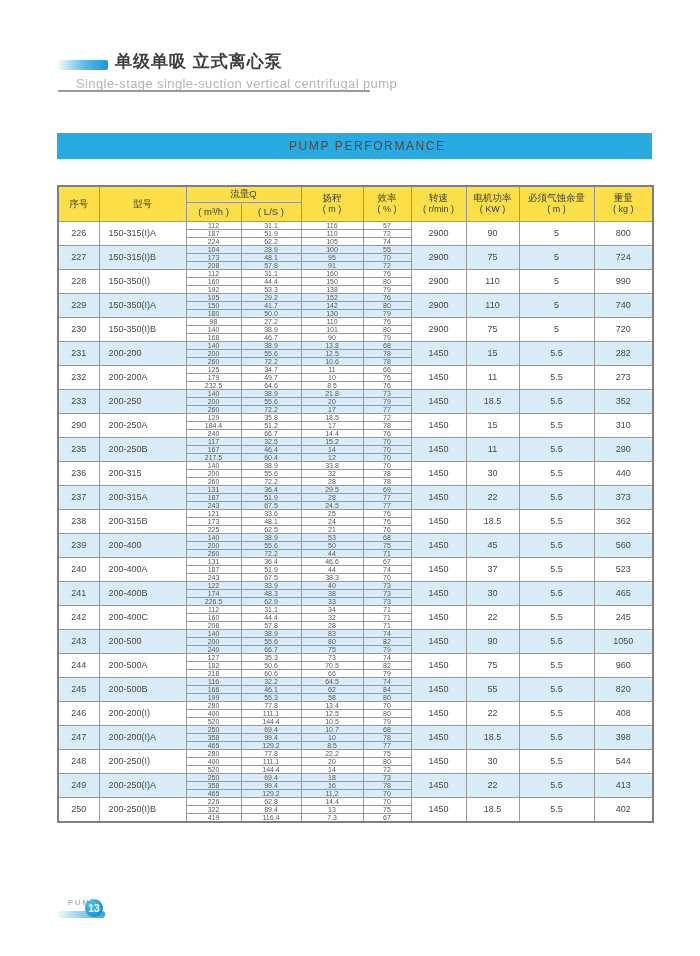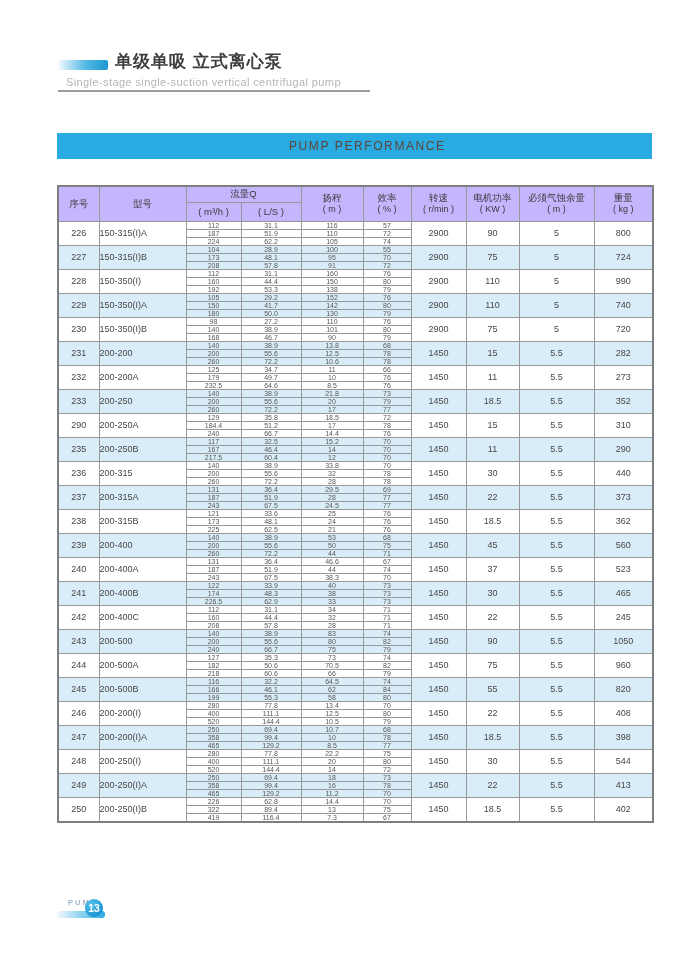--- a/index.html
+++ b/index.html
@@ -5,44 +5,44 @@
   * { margin: 0; padding: 0; box-sizing: border-box; }
   body { background: #fff; font-family: "Liberation Sans", "DejaVu Sans", sans-serif; }
   #page { position: relative; width: 700px; height: 956px; background: #ffffff; margin: 0 auto; overflow: hidden; }
 
   
   .doc-header { position: absolute; left: 57px; top: 50px; width: 595px; }
   .brandbar { position: absolute; left: 1px; top: 10px; width: 50px; height: 10px;
               background: linear-gradient(90deg, rgba(41,171,226,0.05), #55b9e6 55%, #1d97d2); border-radius: 2px; }
   .title-cn { position: absolute; left: 58px; top: 0; font-size: 17px; font-weight: bold; color: #3d3d3d;
               letter-spacing: 1px; white-space: nowrap; }
-  .subtitle-en { position: absolute; left: 9px; top: 26px; font-size: 11px; color: #b4b4b4; letter-spacing: 0.4px; white-space: nowrap; }
+  .subtitle-en { position: absolute; left: 19px; top: 26px; font-size: 13px; color: #b4b4b4; letter-spacing: 0.4px; white-space: nowrap; }
   .header-rule { position: absolute; left: 1px; top: 40px; width: 312px; height: 2px; background: #9b9b9b; }
 
   
   .banner { position: absolute; left: 57px; top: 133px; width: 595px; height: 26px; background: #29abe2; }
   .banner-cn { position: absolute; left: 13px; top: 4px; font-size: 14.5px; font-weight: bold; color: #111;
                letter-spacing: 2.5px; white-space: nowrap; }
   .banner-en { position: absolute; left: 232px; top: 6px; font-size: 12px; color: #5e4337; font-weight: normal;
                letter-spacing: 1.6px; white-space: nowrap; }
 
   
   .perf-table-wrap { position: absolute; left: 57px; top: 185px; width: 595px; }
   table.perf { border-collapse: collapse; table-layout: fixed; width: 595px; border: 2px solid #7e7e7e; }
   table.perf th, table.perf td { border: 1px solid #989898; overflow: hidden; white-space: nowrap; }
-  table.perf th { background: #c4b5fd; font-weight: normal; font-size: 9.5px; color: #3a3a3a;
+  table.perf th { background: #fde047; font-weight: normal; font-size: 9.5px; color: #3a3a3a;
                   vertical-align: middle; line-height: 1.25; }
   tr.hrow1 { height: 16px; }
   tr.hrow2 { height: 19px; }
   th .u { display: block; font-size: 9px; }
   tr.perf-row { height: 8px; }
   td.c-perf { font-size: 7px; color: #565656; text-align: center; vertical-align: middle;
               line-height: 7px; padding: 0; }
   td.c-no, td.c-big { font-size: 9px; color: #474747; text-align: center; vertical-align: middle; }
-  td.c-model { font-size: 9px; color: #474747; text-align: left; vertical-align: middle; }
+  td.c-model { font-size: 9px; color: #474747; text-align: left; vertical-align: middle; padding-left: 9px; }
   td.stripe { background: #d9edf8; }
 
   
   .footer-logo { position: absolute; left: 57px; top: 898px; width: 120px; height: 34px; }
   .footer-brand { position: absolute; left: 11px; top: 0; font-size: 7.5px; font-weight: bold; color: #a4b6c3;
                   letter-spacing: 2px; }
   .footer-swoosh { position: absolute; left: 0; top: 13px; width: 48px; height: 7px;
                    background: linear-gradient(90deg, rgba(41,171,226,0.06), #29abe2); border-radius: 3px; }
   .footer-pagecircle { position: absolute; left: 28px; top: 1px; width: 18px; height: 18px; border-radius: 50%;
                        background: radial-gradient(circle at 35% 30%, #55c2ef, #1592cf 75%);

